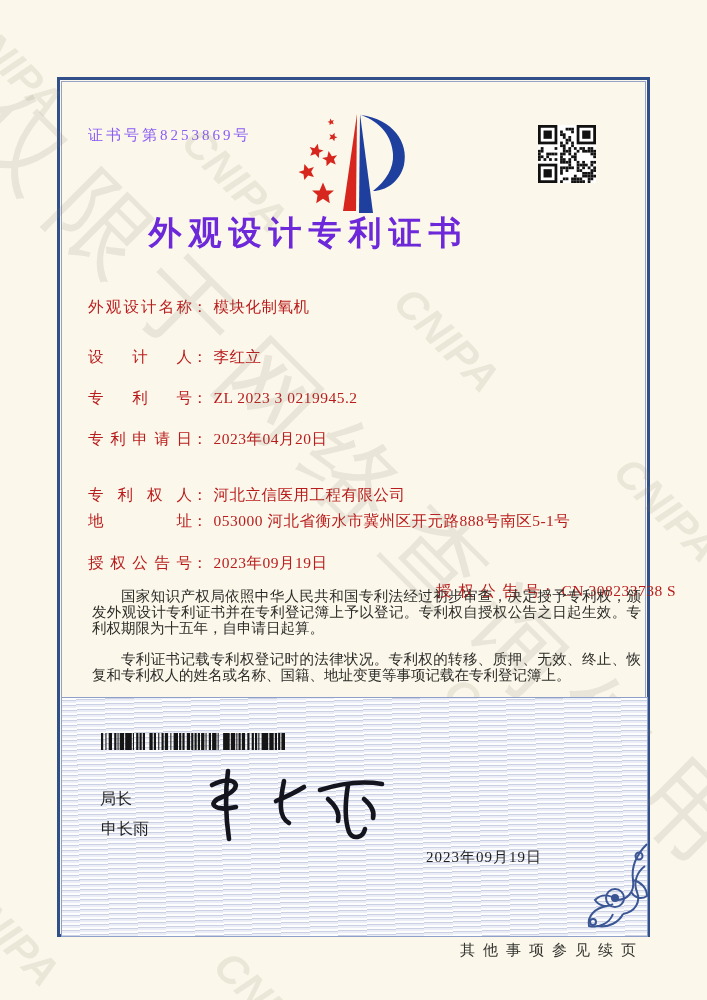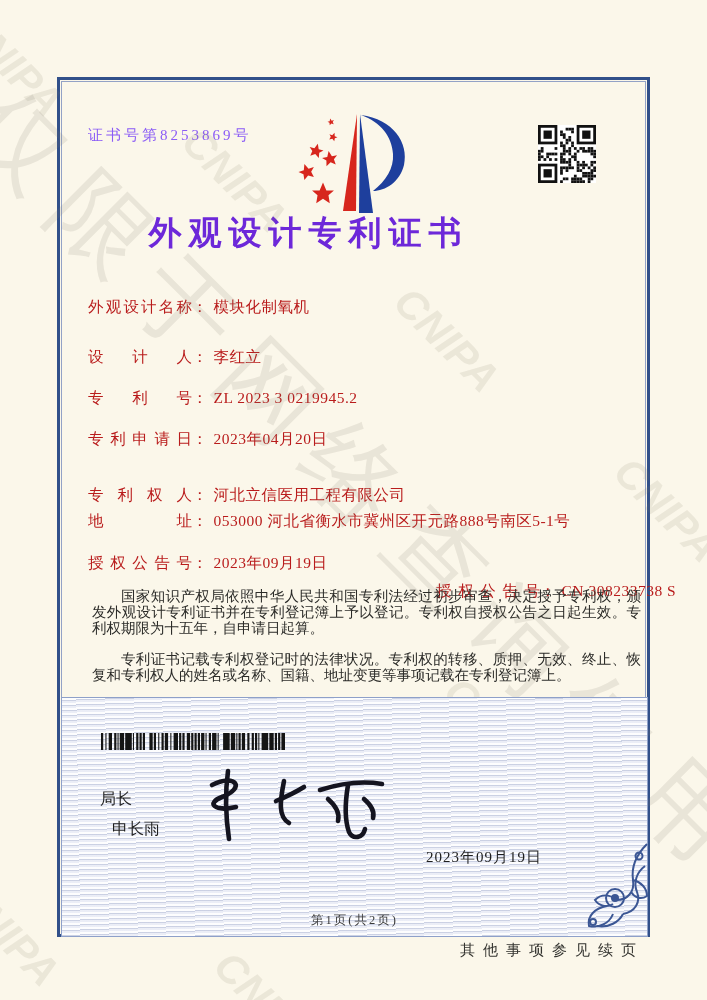--- a/index.html
+++ b/index.html
@@ -33,21 +33,21 @@
   .para{left:92px;width:549px;font-size:14.5px;line-height:16px;
         text-align:justify;text-indent:2em;color:#2b2b28;}
   
   .band{left:61px;top:697px;width:585px;height:238px;
         background:
           repeating-linear-gradient(178deg, rgba(255,255,255,0.9) 0 2px, rgba(167,176,206,0.45) 2px 3px, rgba(236,238,247,0.7) 3px 5px),
           #e9ecf5;
         border:1px solid #8ea0c9;z-index:2;}
   .band * {z-index:3;}
   .sig-title{left:38px;top:91px;font-size:16px;font-family:"Liberation Sans",sans-serif;color:#1e1e1e;position:absolute;}
-  .sig-name{left:50px;top:121px;font-size:16px;font-family:"Liberation Sans",sans-serif;color:#1e1e1e;position:absolute;}
+  .sig-name{left:39px;top:121px;font-size:16px;font-family:"Liberation Sans",sans-serif;color:#1e1e1e;position:absolute;}
   .sig-date{left:0;top:150px;width:480px;text-align:right;font-size:15px;color:#1e1e1e;position:absolute;letter-spacing:1px;}
   .pagenum{left:0;top:214px;width:585px;text-align:center;font-size:12.5px;color:#3b3b3b;position:absolute;letter-spacing:2px;}
   .footer{left:57px;top:941px;width:587px;text-align:right;font-size:15px;
           letter-spacing:8px;color:#33332f;}
   svg{display:block;}
 </style>
 </head>
 <body>
 
 <div class="abs wm-big">仅限于网络查询使用</div>
@@ -302,21 +302,20 @@
       <path d="M20,22 C44,10 54,25 30,34 C14,40 22,49 44,44"></path>
       <path d="M92,18 C88,38 86,54 97,60"></path>
       <path d="M84,38 C96,33 104,29 112,24"></path>
       <path d="M128,27 C150,20 172,18 190,21"></path>
       <path d="M156,22 C153,40 153,58 157,69 C161,77 171,75 173,66"></path>
       <path d="M136,36 C144,43 148,50 146,58"></path>
       <path d="M172,36 C179,42 183,48 181,55"></path>
     </svg>
   </div>
   <div class="sig-date">2023年09月19日</div>
-  <div class="pagenum">第1页(共2页)</div>
 
   <div style="position:absolute;left:505px;top:138px;">
     <svg width="85" height="95" viewBox="0 0 85 95" fill="none" stroke="#3b5694" stroke-width="2">
       <path d="M80,8 C70,18 64,30 66,44 C68,56 60,64 50,64"></path>
       <path d="M78,30 C70,36 66,46 70,56 C74,66 68,76 56,78"></path>
       <circle cx="48" cy="62" r="9"></circle>
       <circle cx="48" cy="62" r="4" fill="#3b5694" stroke="none"></circle>
       <path d="M40,70 C28,72 20,80 22,90 C32,92 42,88 46,78"></path>
       <path d="M56,78 C52,86 42,92 30,90"></path>
       <path d="M66,44 C74,46 80,52 80,60 C74,64 68,62 64,56"></path>

